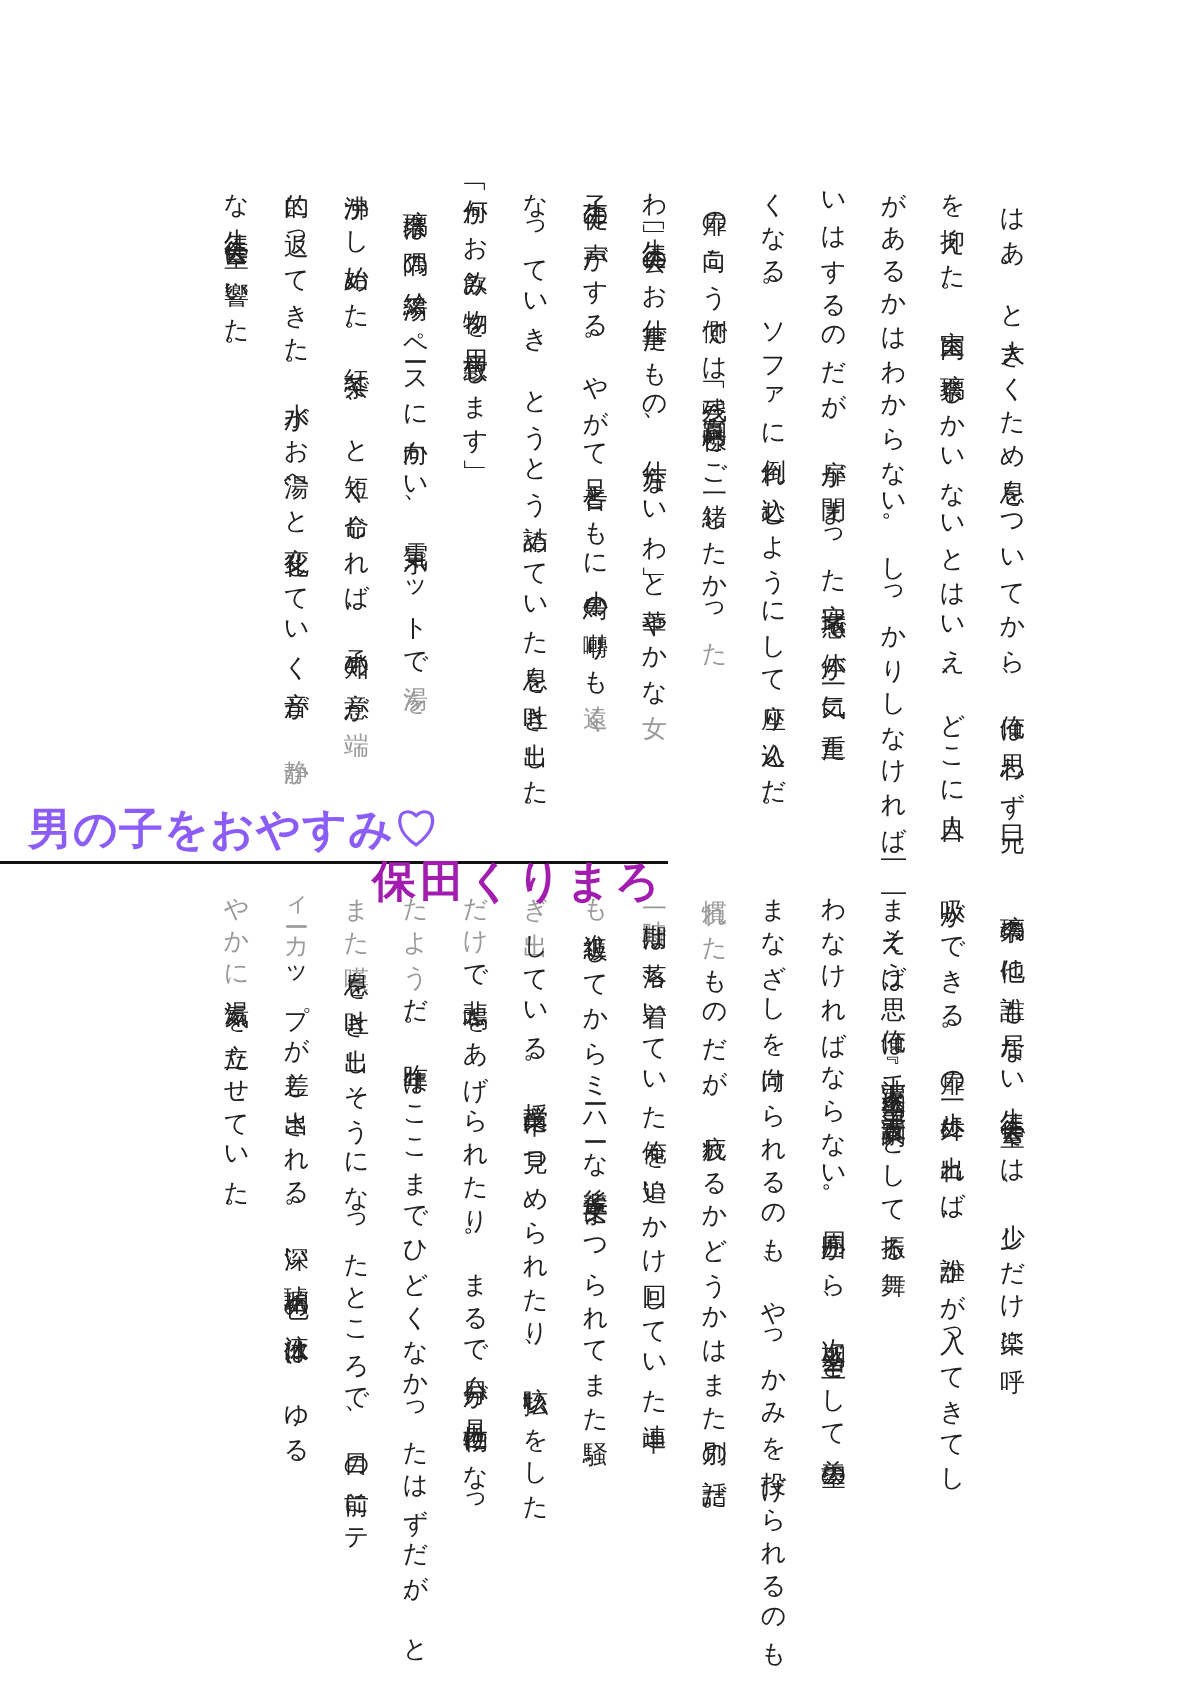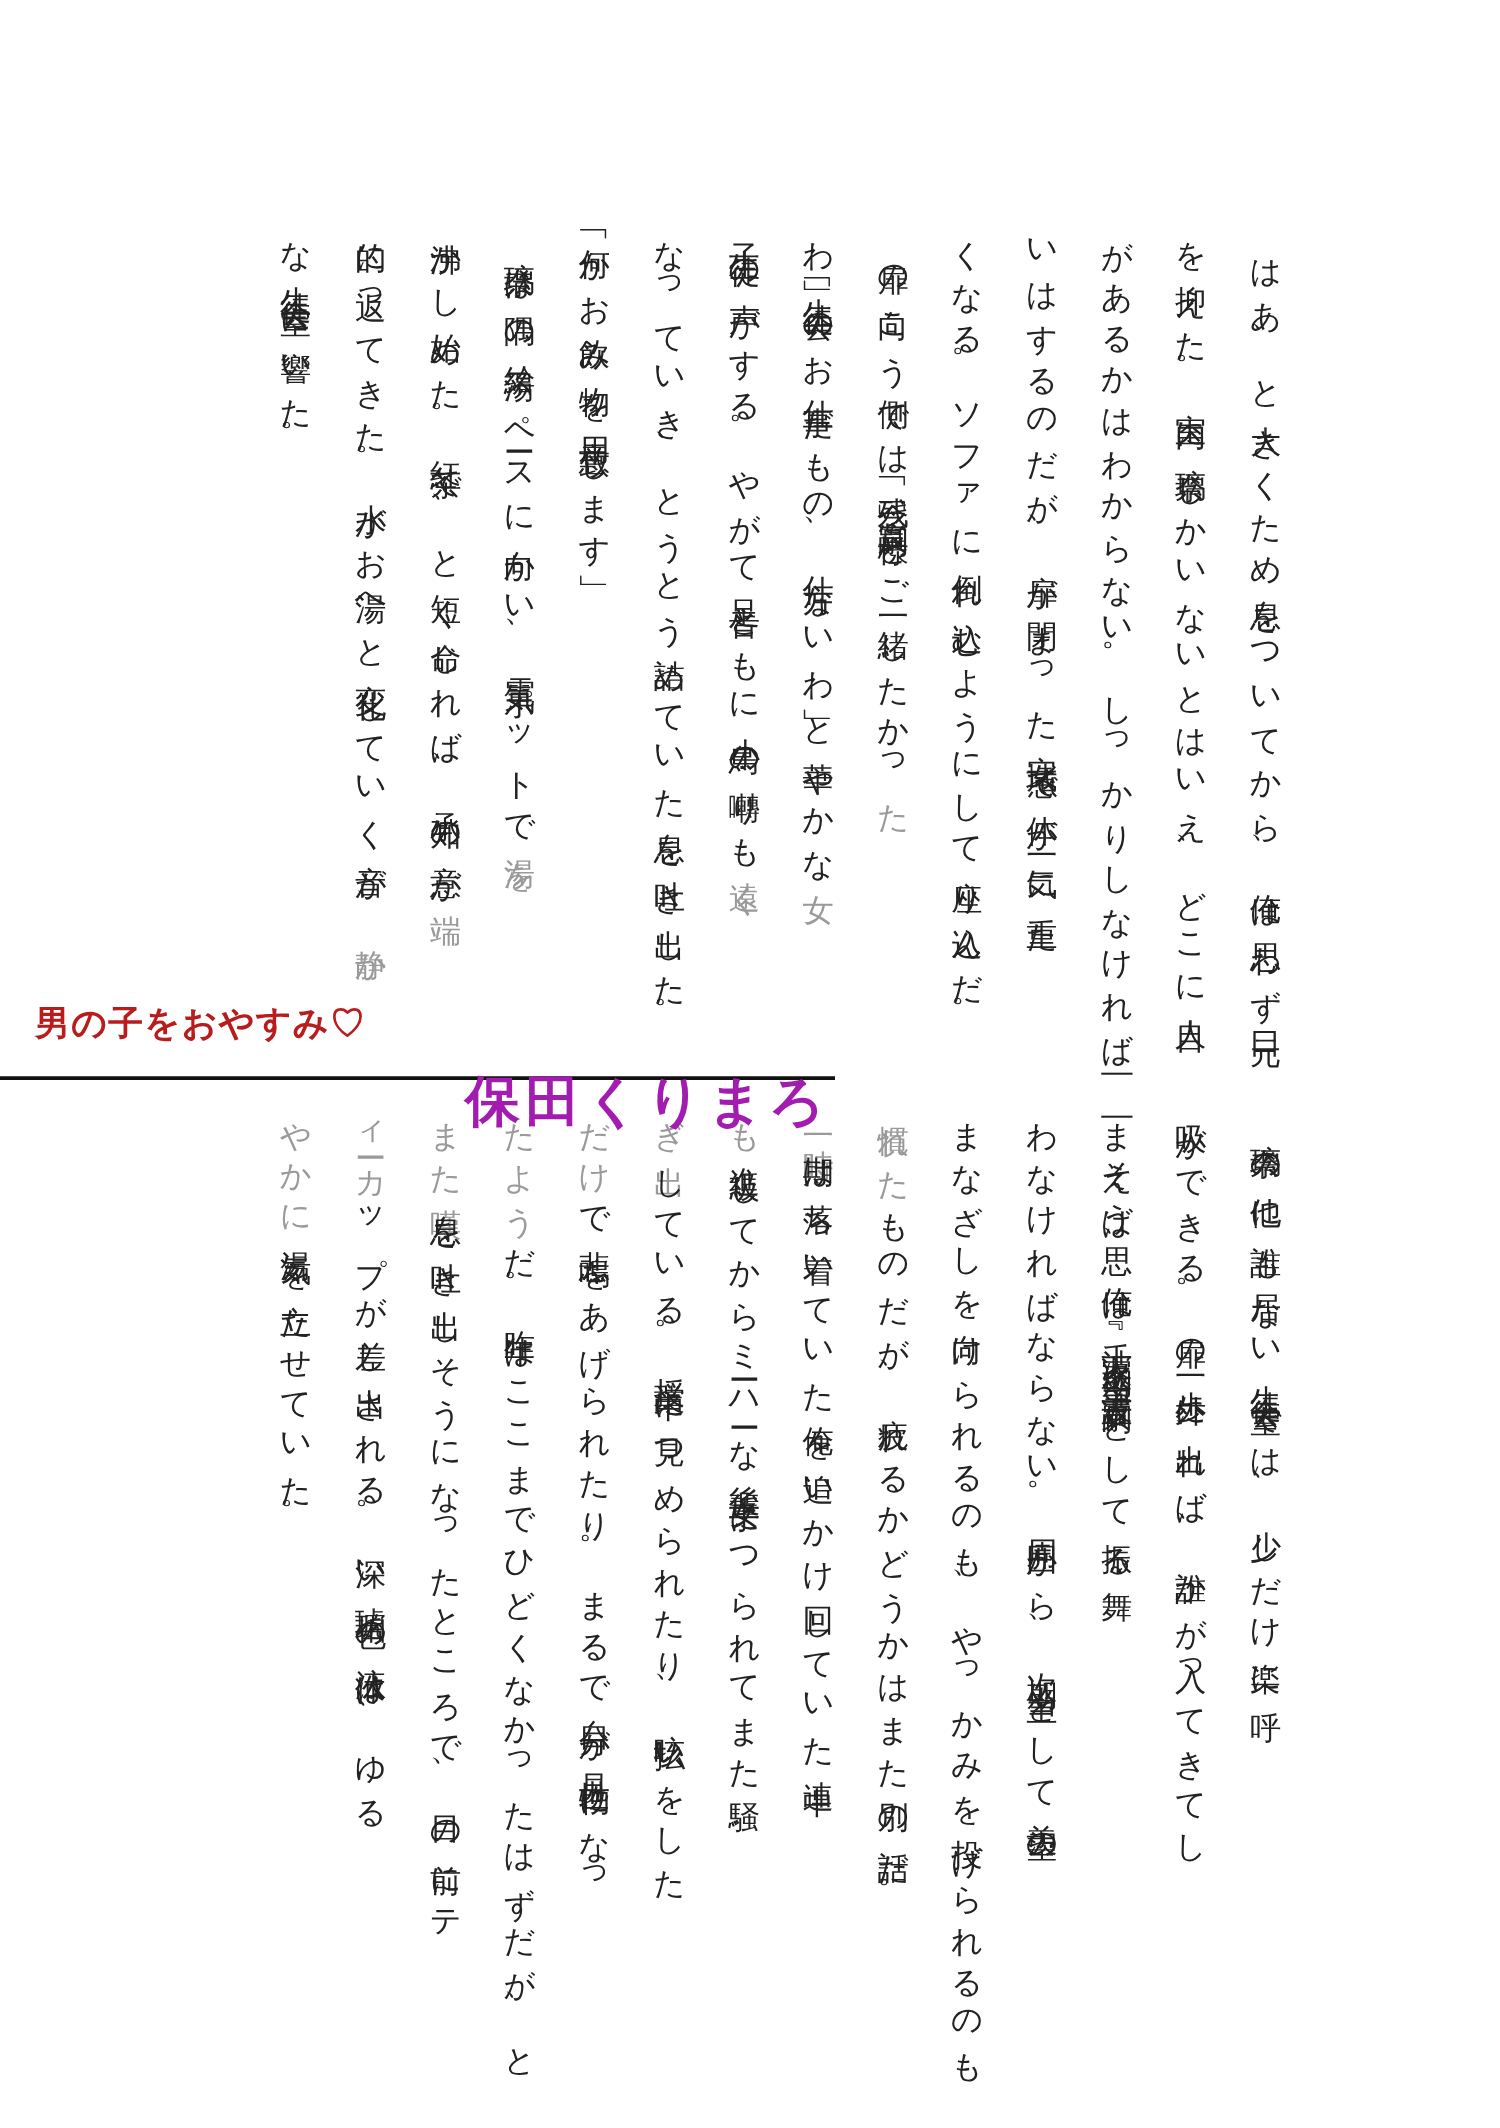--- a/index.html
+++ b/index.html
@@ -8,21 +8,21 @@
     font-family:"DejaVu Serif","Liberation Serif",serif; color:#222;
   }
   .col {
     position:absolute; writing-mode:vertical-rl; text-orientation:upright;
     font-size:25px; line-height:30px; width:30px; letter-spacing:5px;
     white-space:nowrap;
   }
   .fade { color:#9a9a9a; }
   .title {
     position:absolute; left:28px; top:800px; font-family:Liberation Sans, sans-serif;
-    font-size:28px; font-weight:bold; color:#b91c1c; letter-spacing:1px; white-space:nowrap;
+    font-size:44px; font-weight:bold; color:#8b5cf6; letter-spacing:1px; white-space:nowrap;
   }
   .rule { position:absolute; left:0; top:861px; width:668px; height:3px; background:#111; }
   .author {
     position:absolute; left:372px; top:852px; font-family:Liberation Serif, serif;
     font-size:44px; font-weight:bold; color:#a21caf; letter-spacing:4px; white-space:nowrap;
     background:rgba(255,255,255,0.0);
   }
 </style>
 </head>
 <body>

